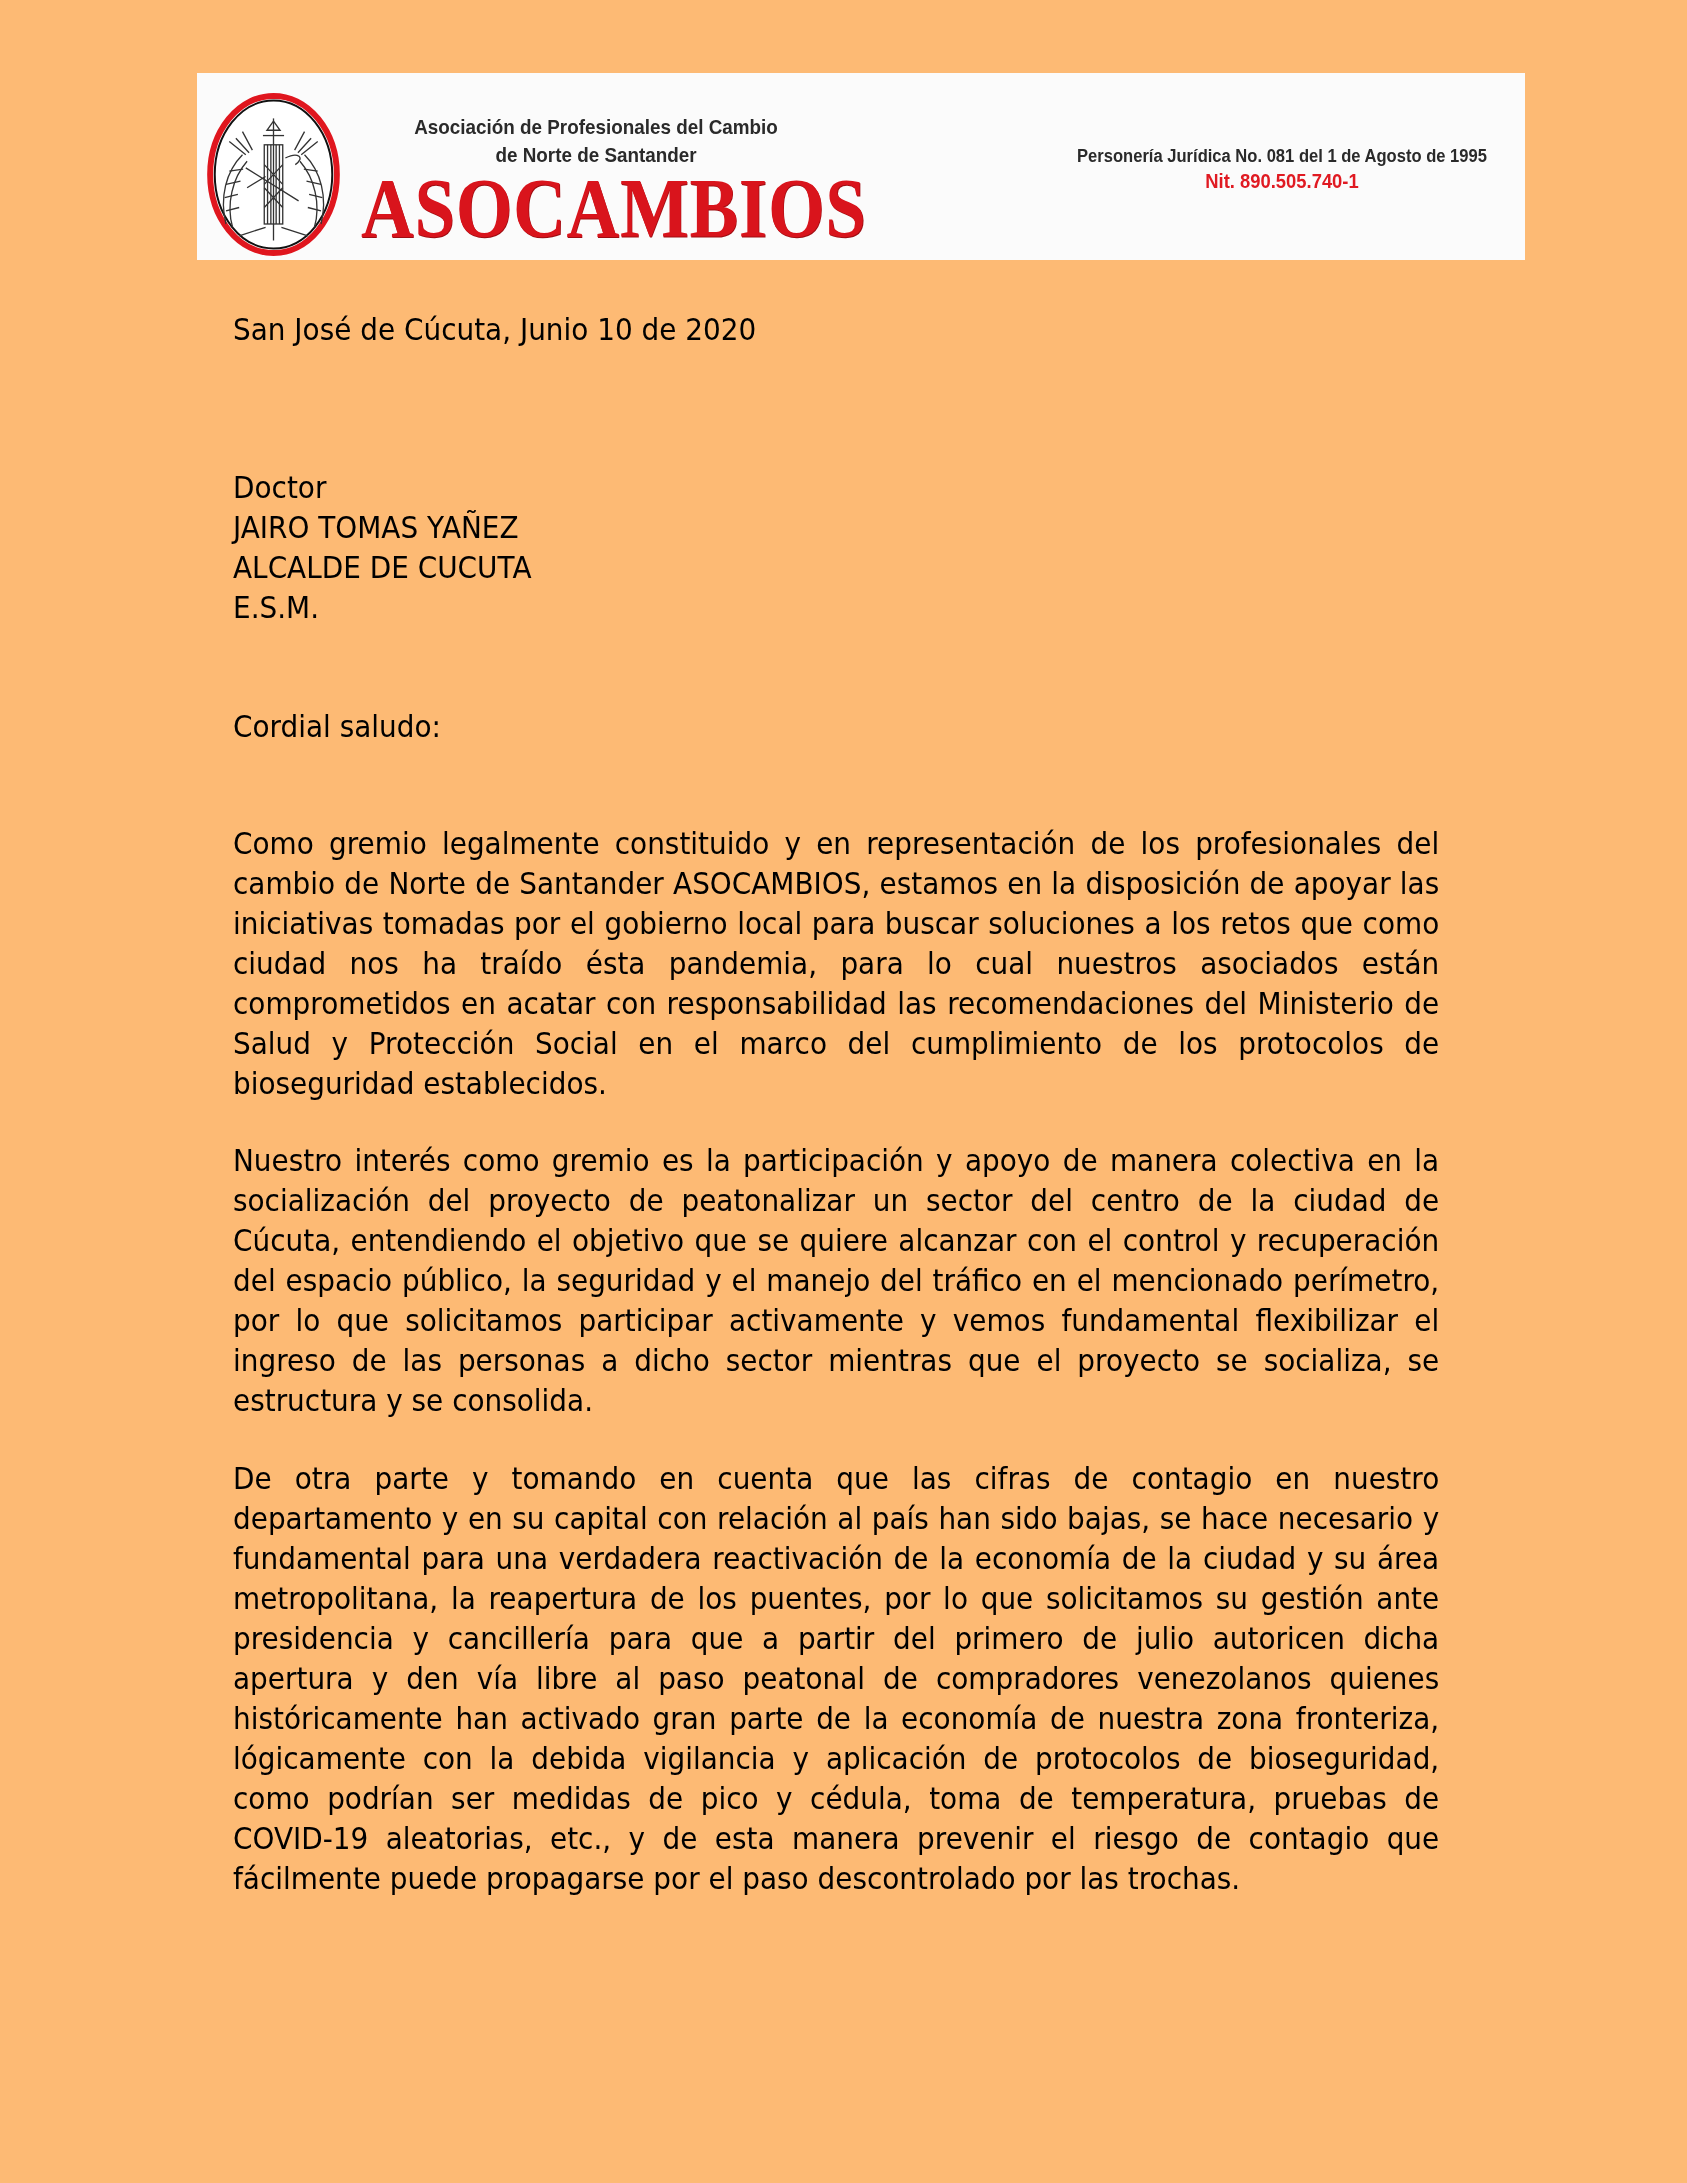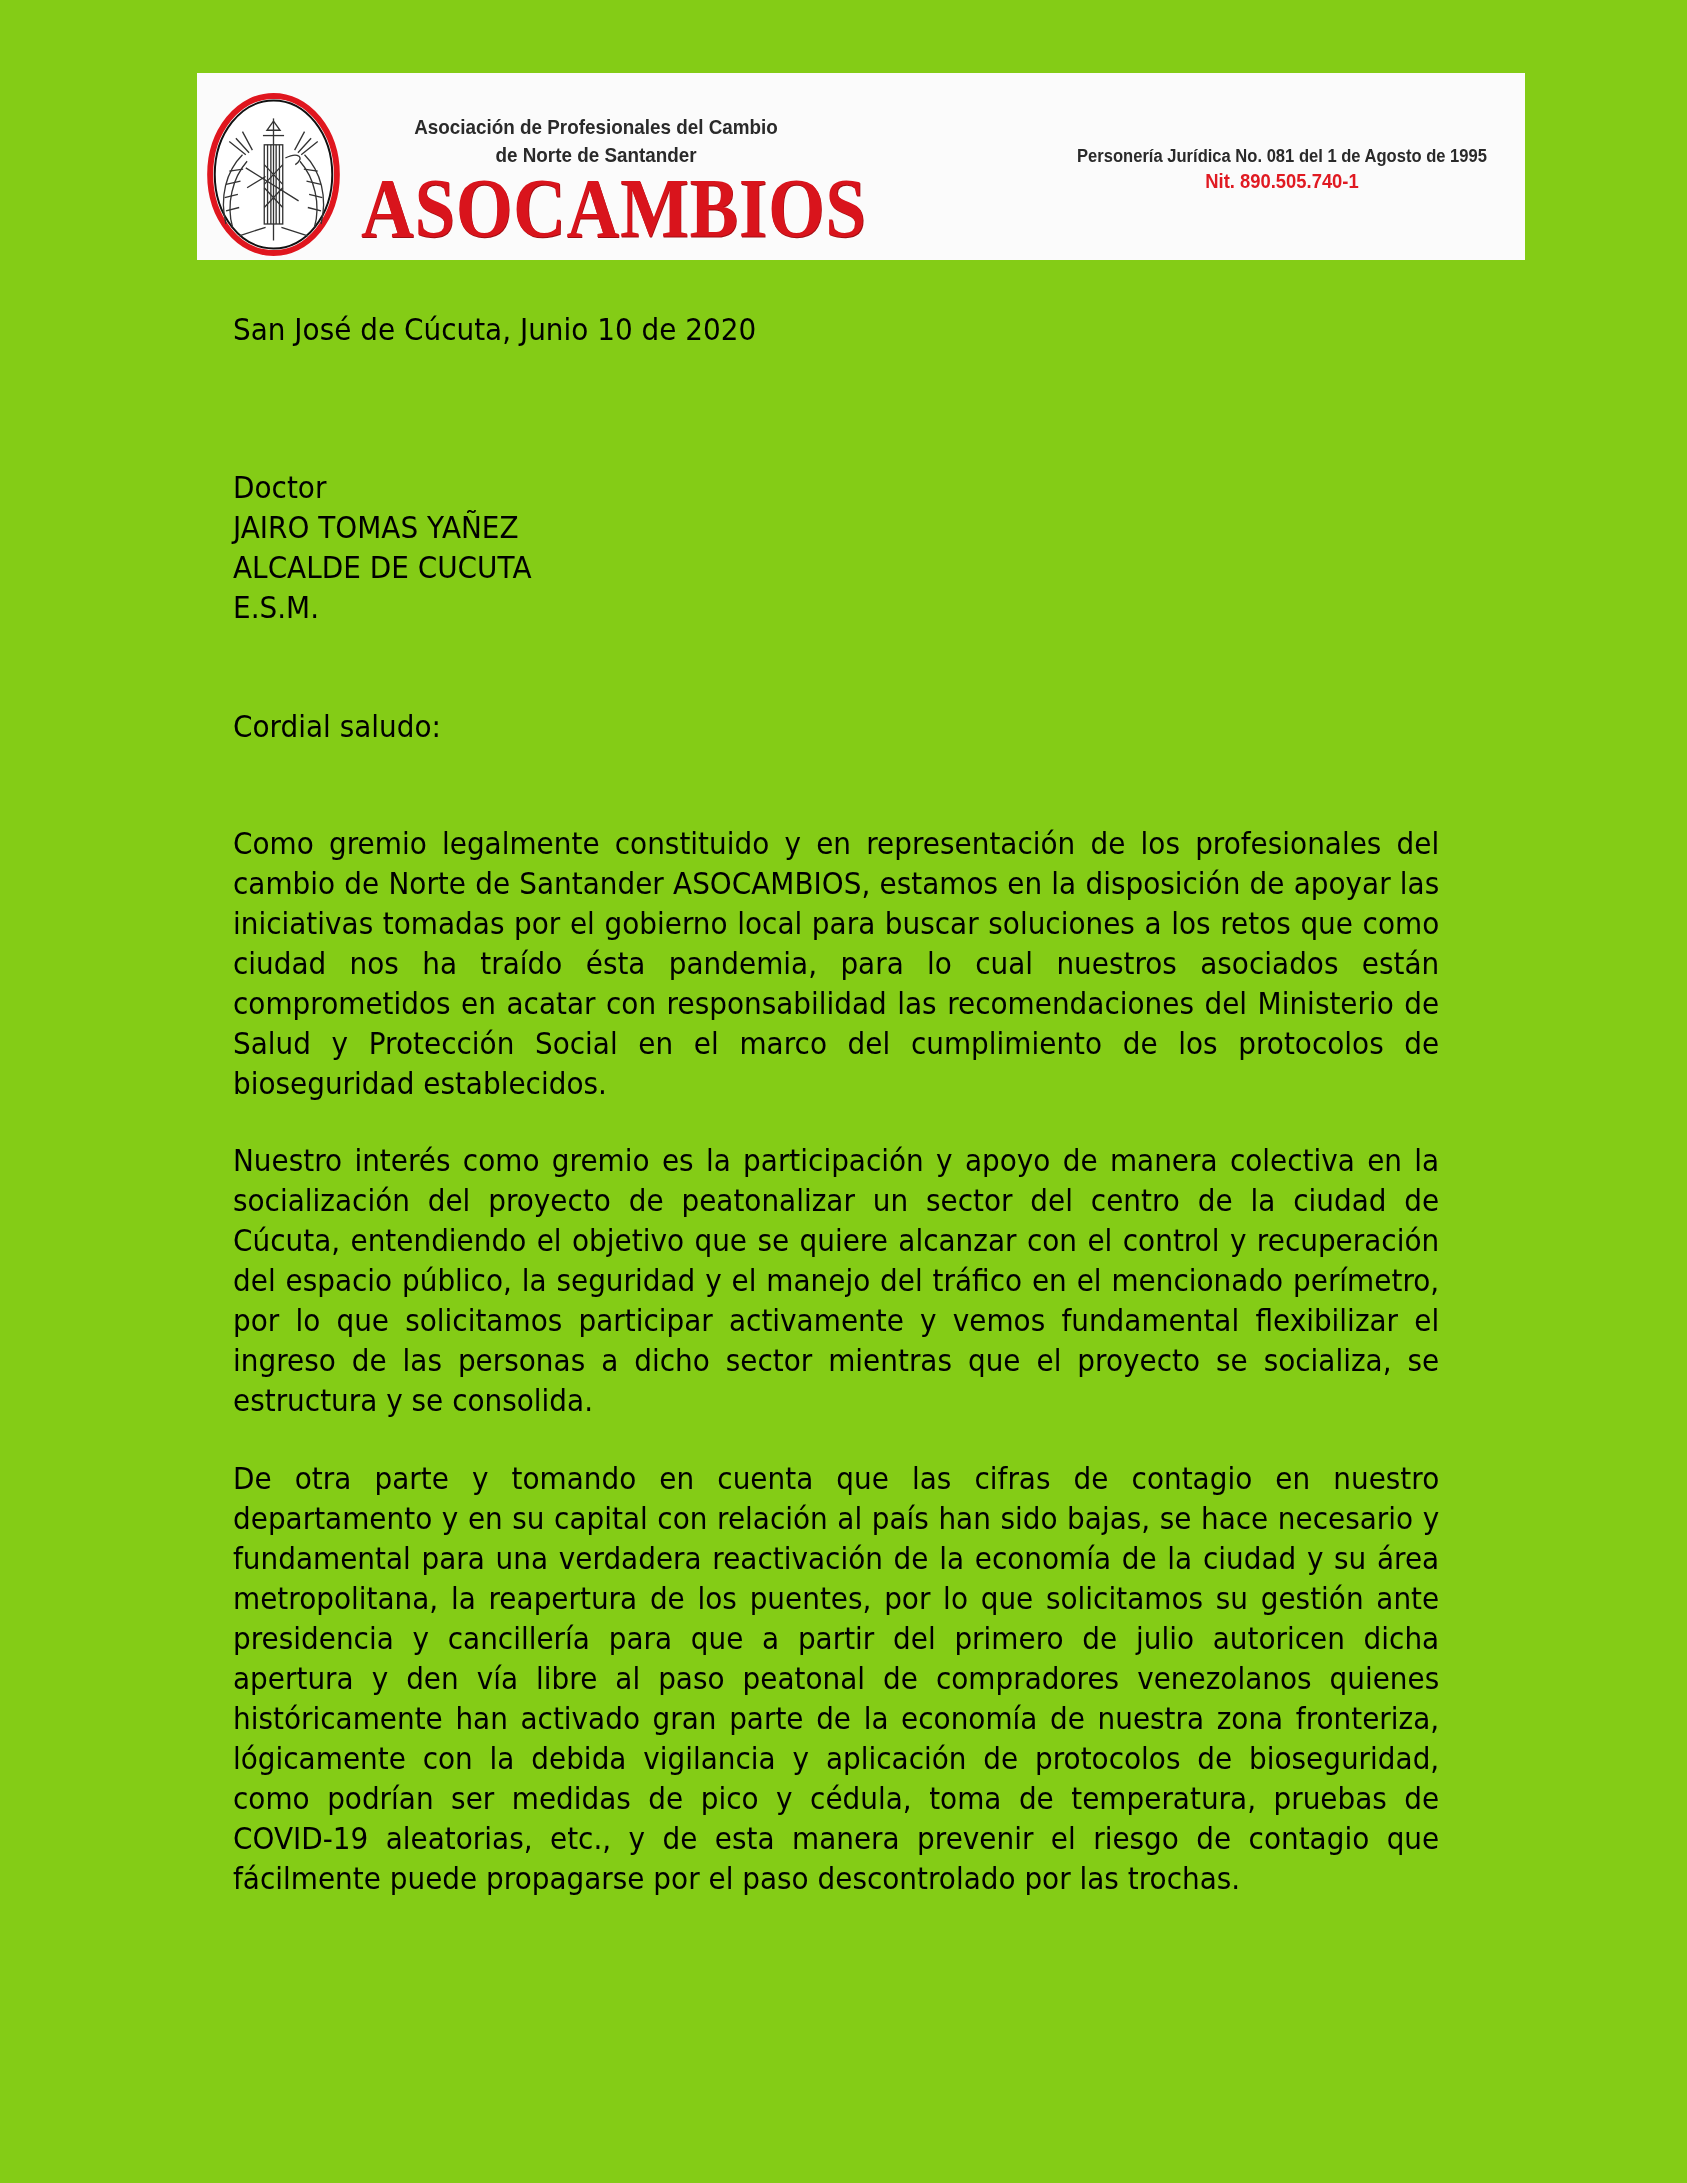--- a/index.html
+++ b/index.html
@@ -1,17 +1,17 @@
 <!DOCTYPE html>
 <html style="font-size:10.6px"><head>
 <meta charset="utf-8">
 <style>
   html, body { margin: 0; padding: 0; background: #ffffff; }
   body { width: 1687px; height: 2183px; position: relative; overflow: hidden; }
-  .page { position: absolute; left: 0; top: 0; width: 1687px; height: 2183px; background: #84cc16; }
+  .page { position: absolute; left: 0; top: 0; width: 1687px; height: 2183px; background: #fdba74; }
 
   
   .letterhead { position: absolute; left: 197px; top: 73px; width: 1328px; height: 187px; background: #fbfbfb; }
   .emblem { position: absolute; left: 9.3px; top: 18.5px; width: 135px; height: 165px; }
   .org-lines { position: absolute; left: 198px; top: 40px; width: 437px; text-align: center;
                font-family: "Liberation Sans", sans-serif; font-weight: bold; color: #2a2a2a;
                font-size: 20.5px; line-height: 28px; transform: scaleX(0.92); transform-origin: left top; }
   .brand { position: absolute; left: 164px; top: 93px; font-family: "Liberation Serif", serif;
            font-weight: bold; font-size: 85px; line-height: 85px; letter-spacing: 0.7px;
            color: #d9141c; transform: scaleX(0.86); transform-origin: left top;

